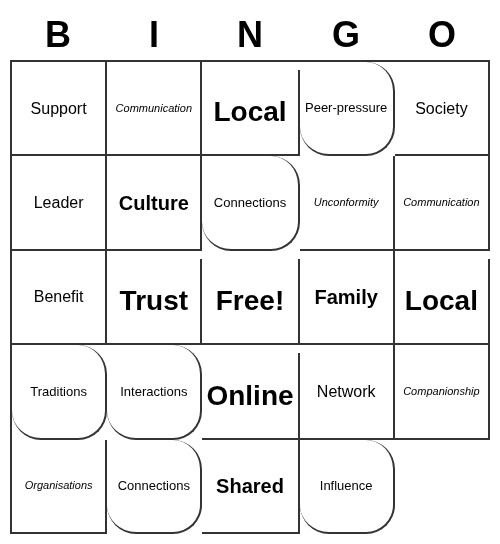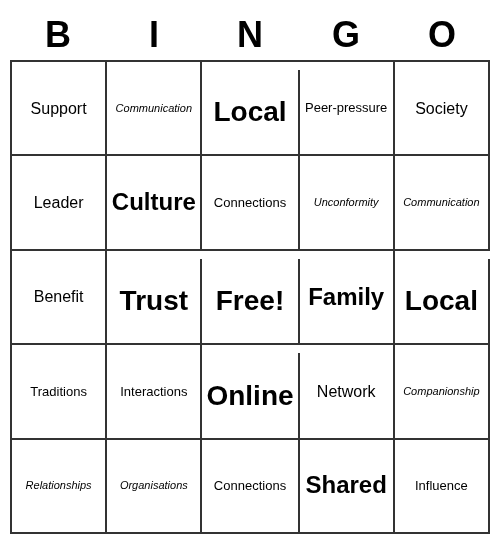--- a/index.html
+++ b/index.html
@@ -59,30 +59,31 @@
       line-height: 1.2;
     }
 
     .size-xl {
       font-size: 28px;
       font-weight: bold;
       margin-top: 8px;
     }
 
     .size-lg {
-      font-size: 24px;
+      font-size: 20px;
       font-weight: bold;
     }
 
     .size-md {
       font-size: 16px;
     }
 
     .size-sm {
       font-size: 13px;
+      border-radius: 29px;
     }
 
     .size-xs {
       font-size: 11px;
       font-style: italic;
     }
   </style>
 </head>
 <body>
 
@@ -108,19 +109,18 @@
       <div class="bingo-cell size-md">Benefit</div>
       <div class="bingo-cell size-xl">Trust</div>
       <div class="bingo-cell size-xl">Free!</div>
       <div class="bingo-cell size-lg">Family</div>
       <div class="bingo-cell size-xl">Local</div>
       <div class="bingo-cell size-sm">Traditions</div>
       <div class="bingo-cell size-sm">Interactions</div>
       <div class="bingo-cell size-xl">Online</div>
       <div class="bingo-cell size-md">Network</div>
       <div class="bingo-cell size-xs">Companionship</div>
-      <div class="bingo-cell size-xs">Relationships</div>
       <div class="bingo-cell size-xs">Organisations</div>
       <div class="bingo-cell size-sm">Connections</div>
       <div class="bingo-cell size-lg">Shared</div>
       <div class="bingo-cell size-sm">Influence</div>
     </div>
 </div>
 
 </body></html>

